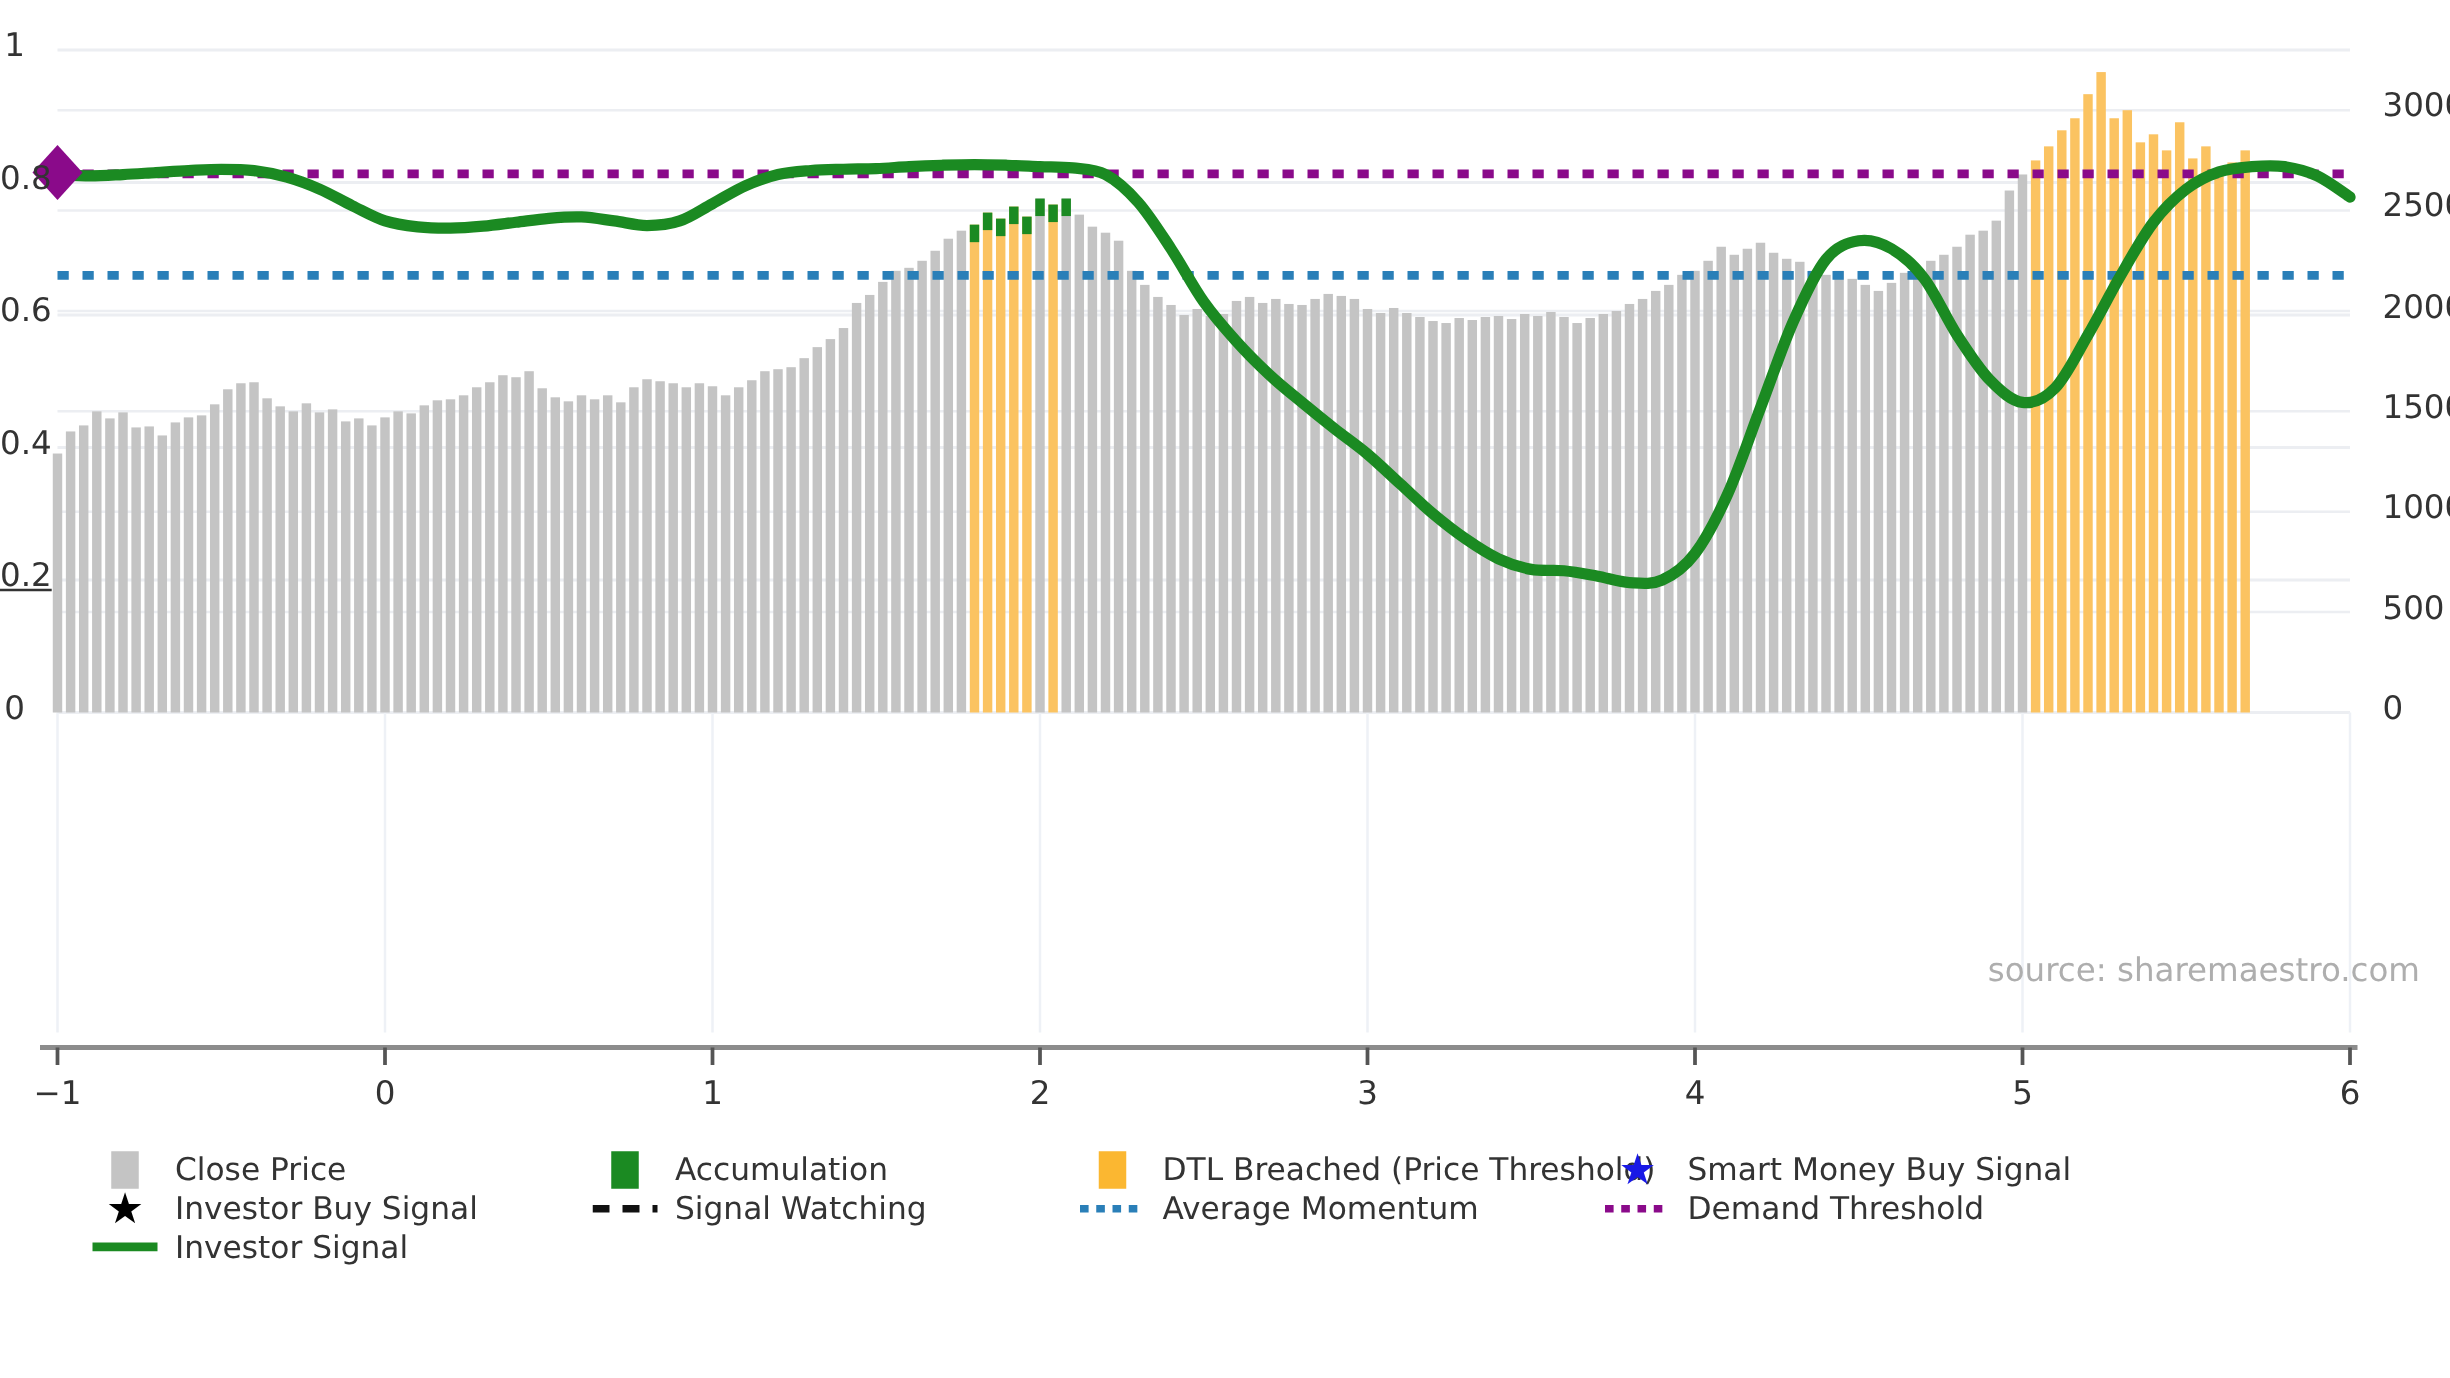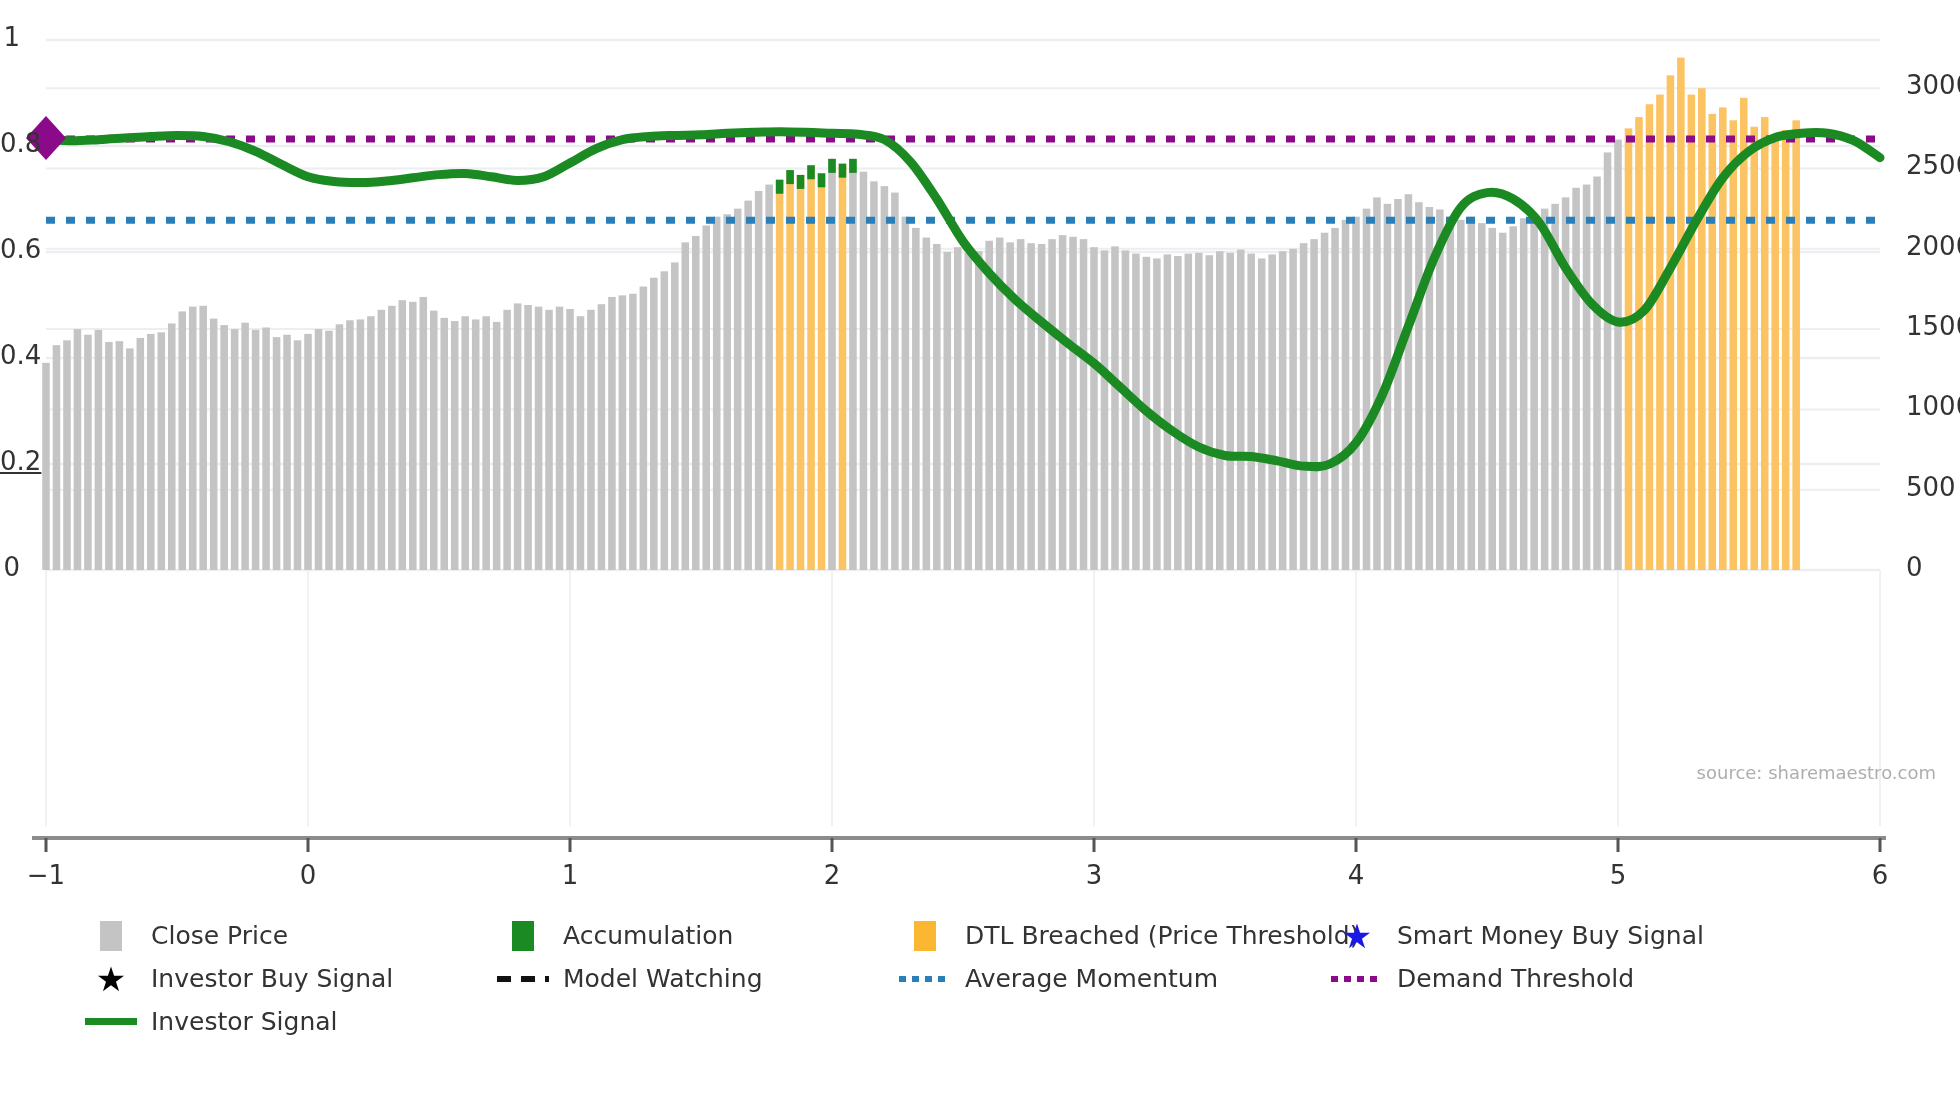--- a/index.html
+++ b/index.html
@@ -30,38 +30,37 @@
     white-space: nowrap;
   }
   .y-left-label  { text-align: right; }
   .y-right-label { text-align: left; }
   .x-label       { text-align: center; }
 
   .source-note {
     position: absolute;
     right: 24px;
     top: 762px;
-    font-size: 18px;
+    font-size: 26px;
     color: #aeaeae;
     white-space: nowrap;
   }
 
   
   #legend {
     position: absolute;
-    left: 81px;
+    left: 70px;
     top: 920px;
     width: 1850px;
     display: grid;
     grid-template-columns: 400px 390px 420px 400px;
     grid-auto-rows: 31px;
     align-items: center;
     column-gap: 0px;
     row-gap: 0px;
-    gap: 12px;
   }
   .legend-item {
     display: flex;
     align-items: center;
     height: 31px;
   }
   .legend-key {
     width: 60px;
     min-width: 60px;
     height: 30px;
@@ -383,21 +382,21 @@
       <div class="legend-item">
         <span class="legend-key" style="color: rgb(0, 0, 0);">
           <span class="sw-star" style="color: rgb(0, 0, 0);">★</span>
         </span>
         <span class="legend-text">Investor Buy Signal</span>
       </div>
       <div class="legend-item">
         <span class="legend-key" style="color: rgb(17, 17, 17);">
           <span class="sw-dash" style="color: rgb(17, 17, 17);"></span>
         </span>
-        <span class="legend-text">Model Watching</span>
+        <span class="legend-text">Signal Watching</span>
       </div>
       <div class="legend-item">
         <span class="legend-key" style="color: rgb(42, 127, 184);">
           <span class="sw-dot" style="color: rgb(42, 127, 184);"></span>
         </span>
         <span class="legend-text">Average Momentum</span>
       </div>
       <div class="legend-item">
         <span class="legend-key" style="color: rgb(138, 10, 138);">
           <span class="sw-dot" style="color: rgb(138, 10, 138);"></span>

